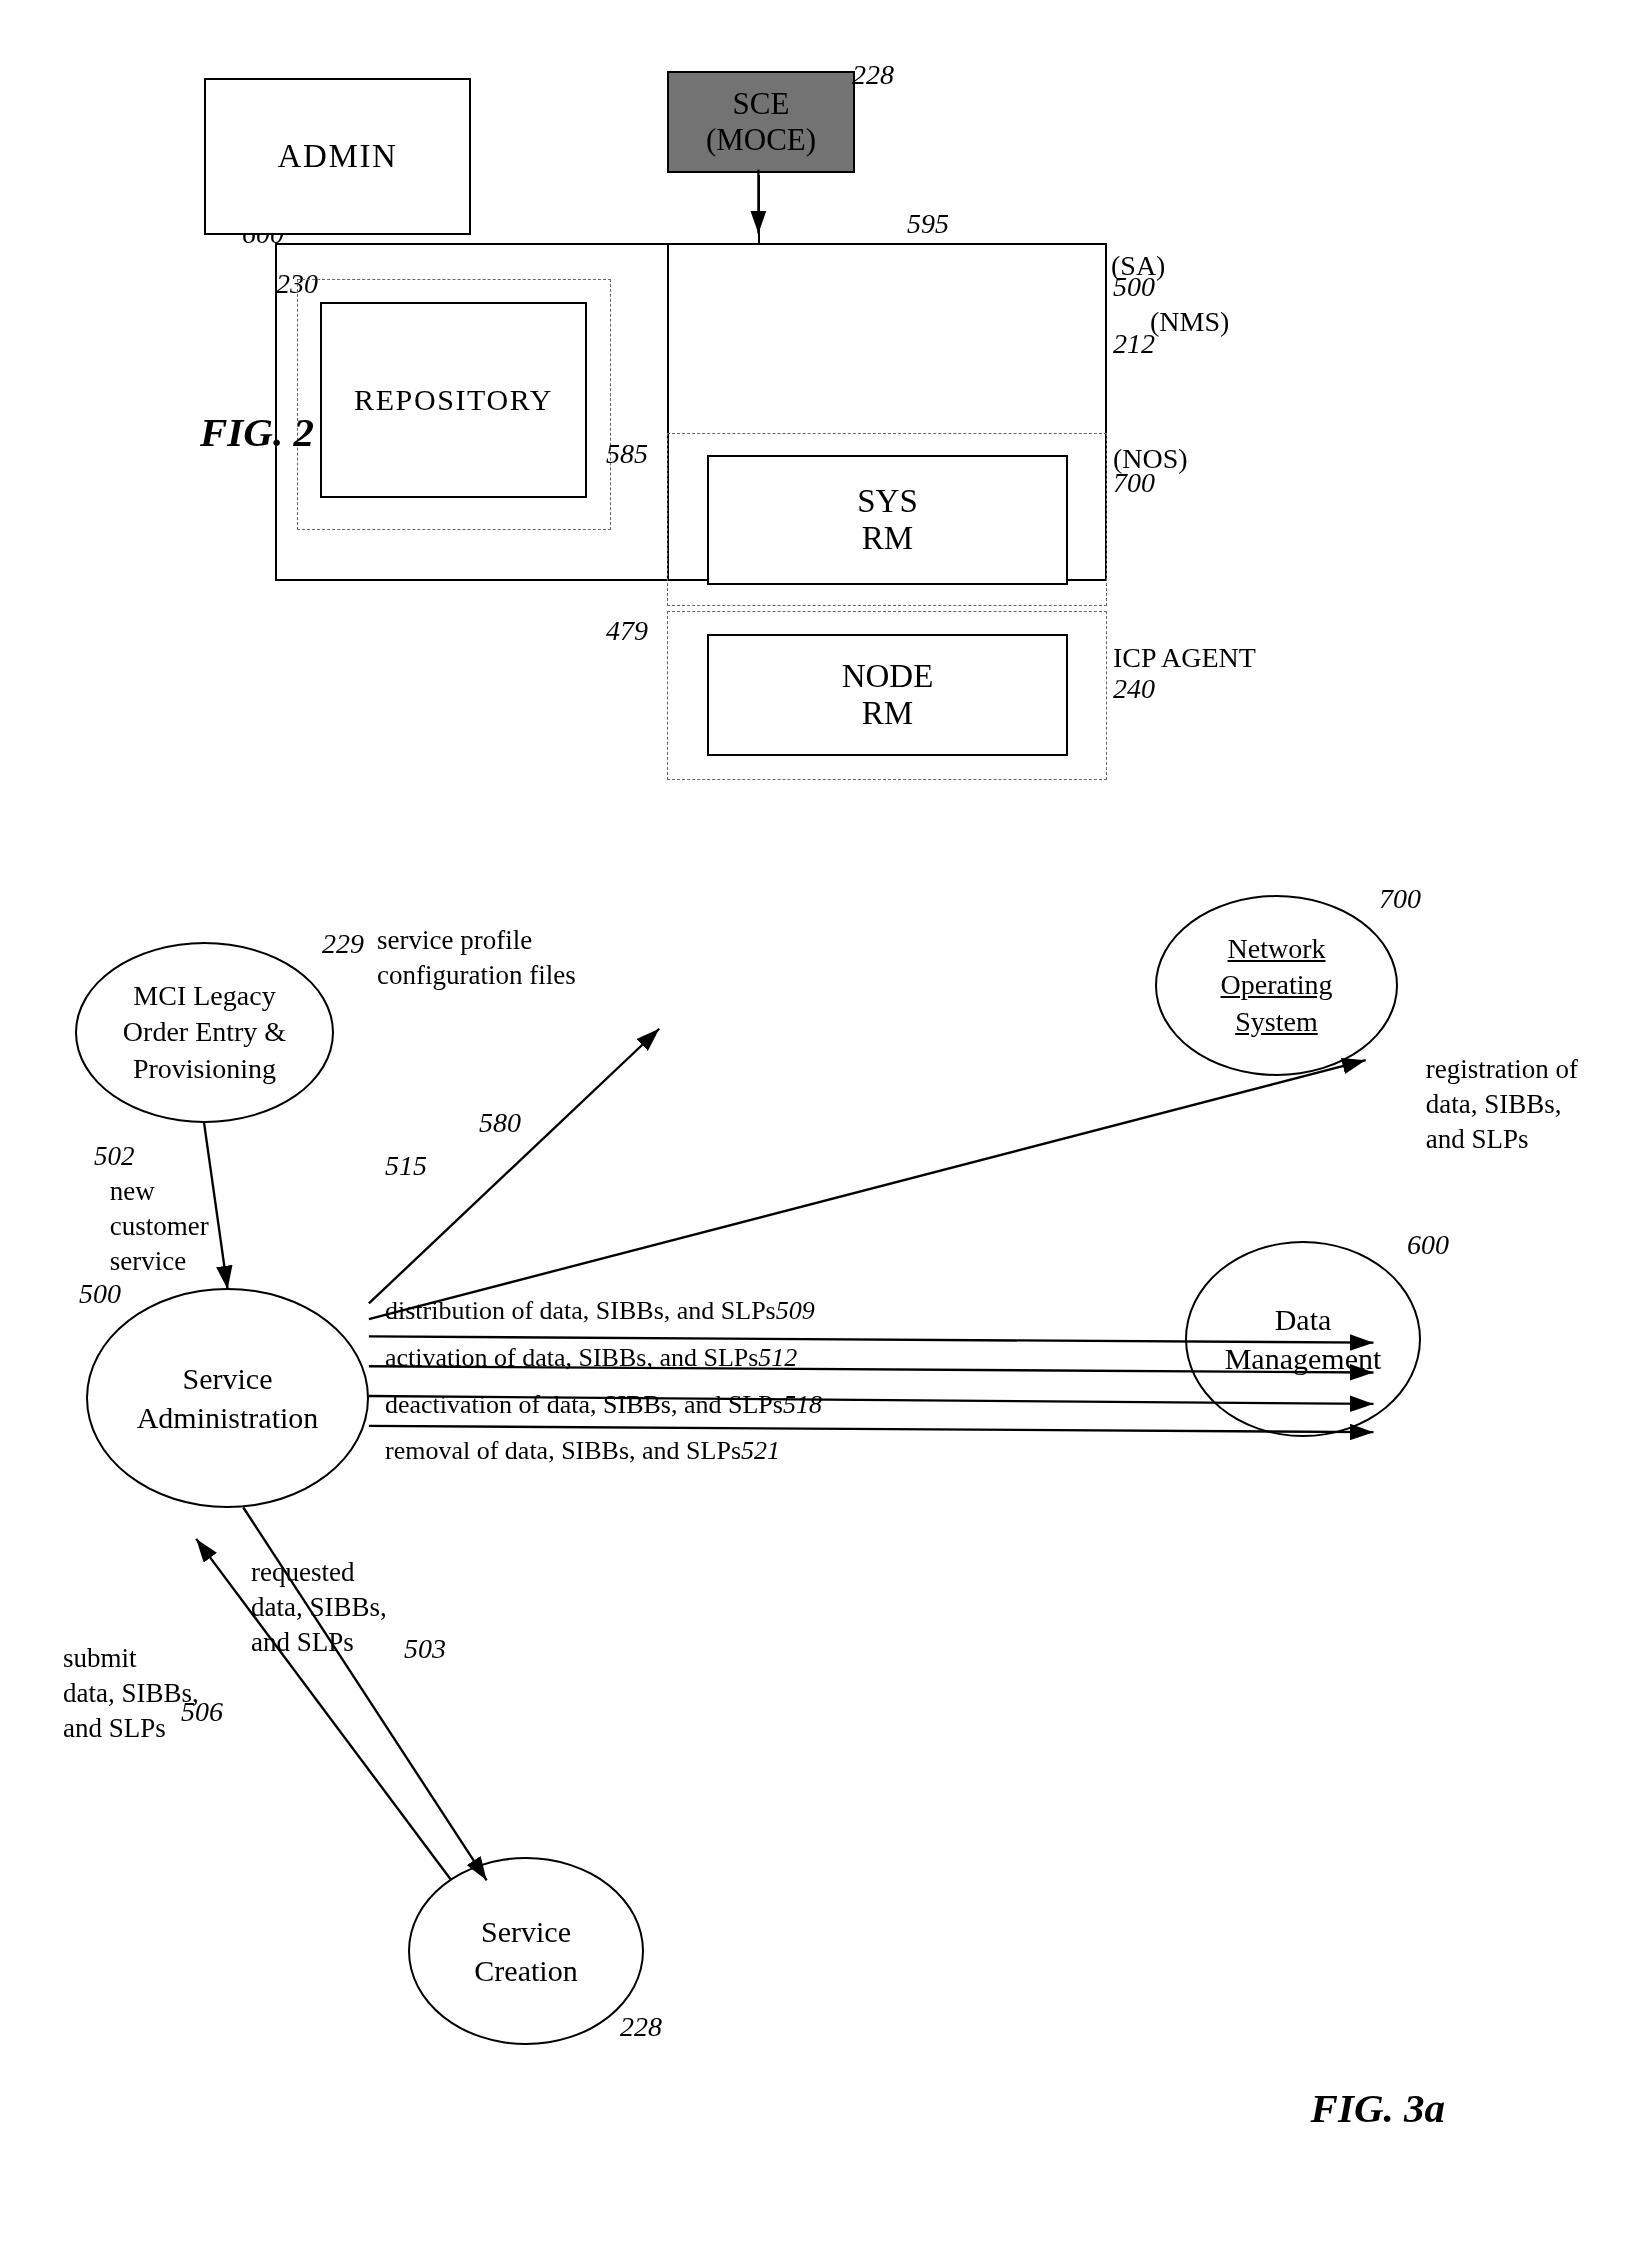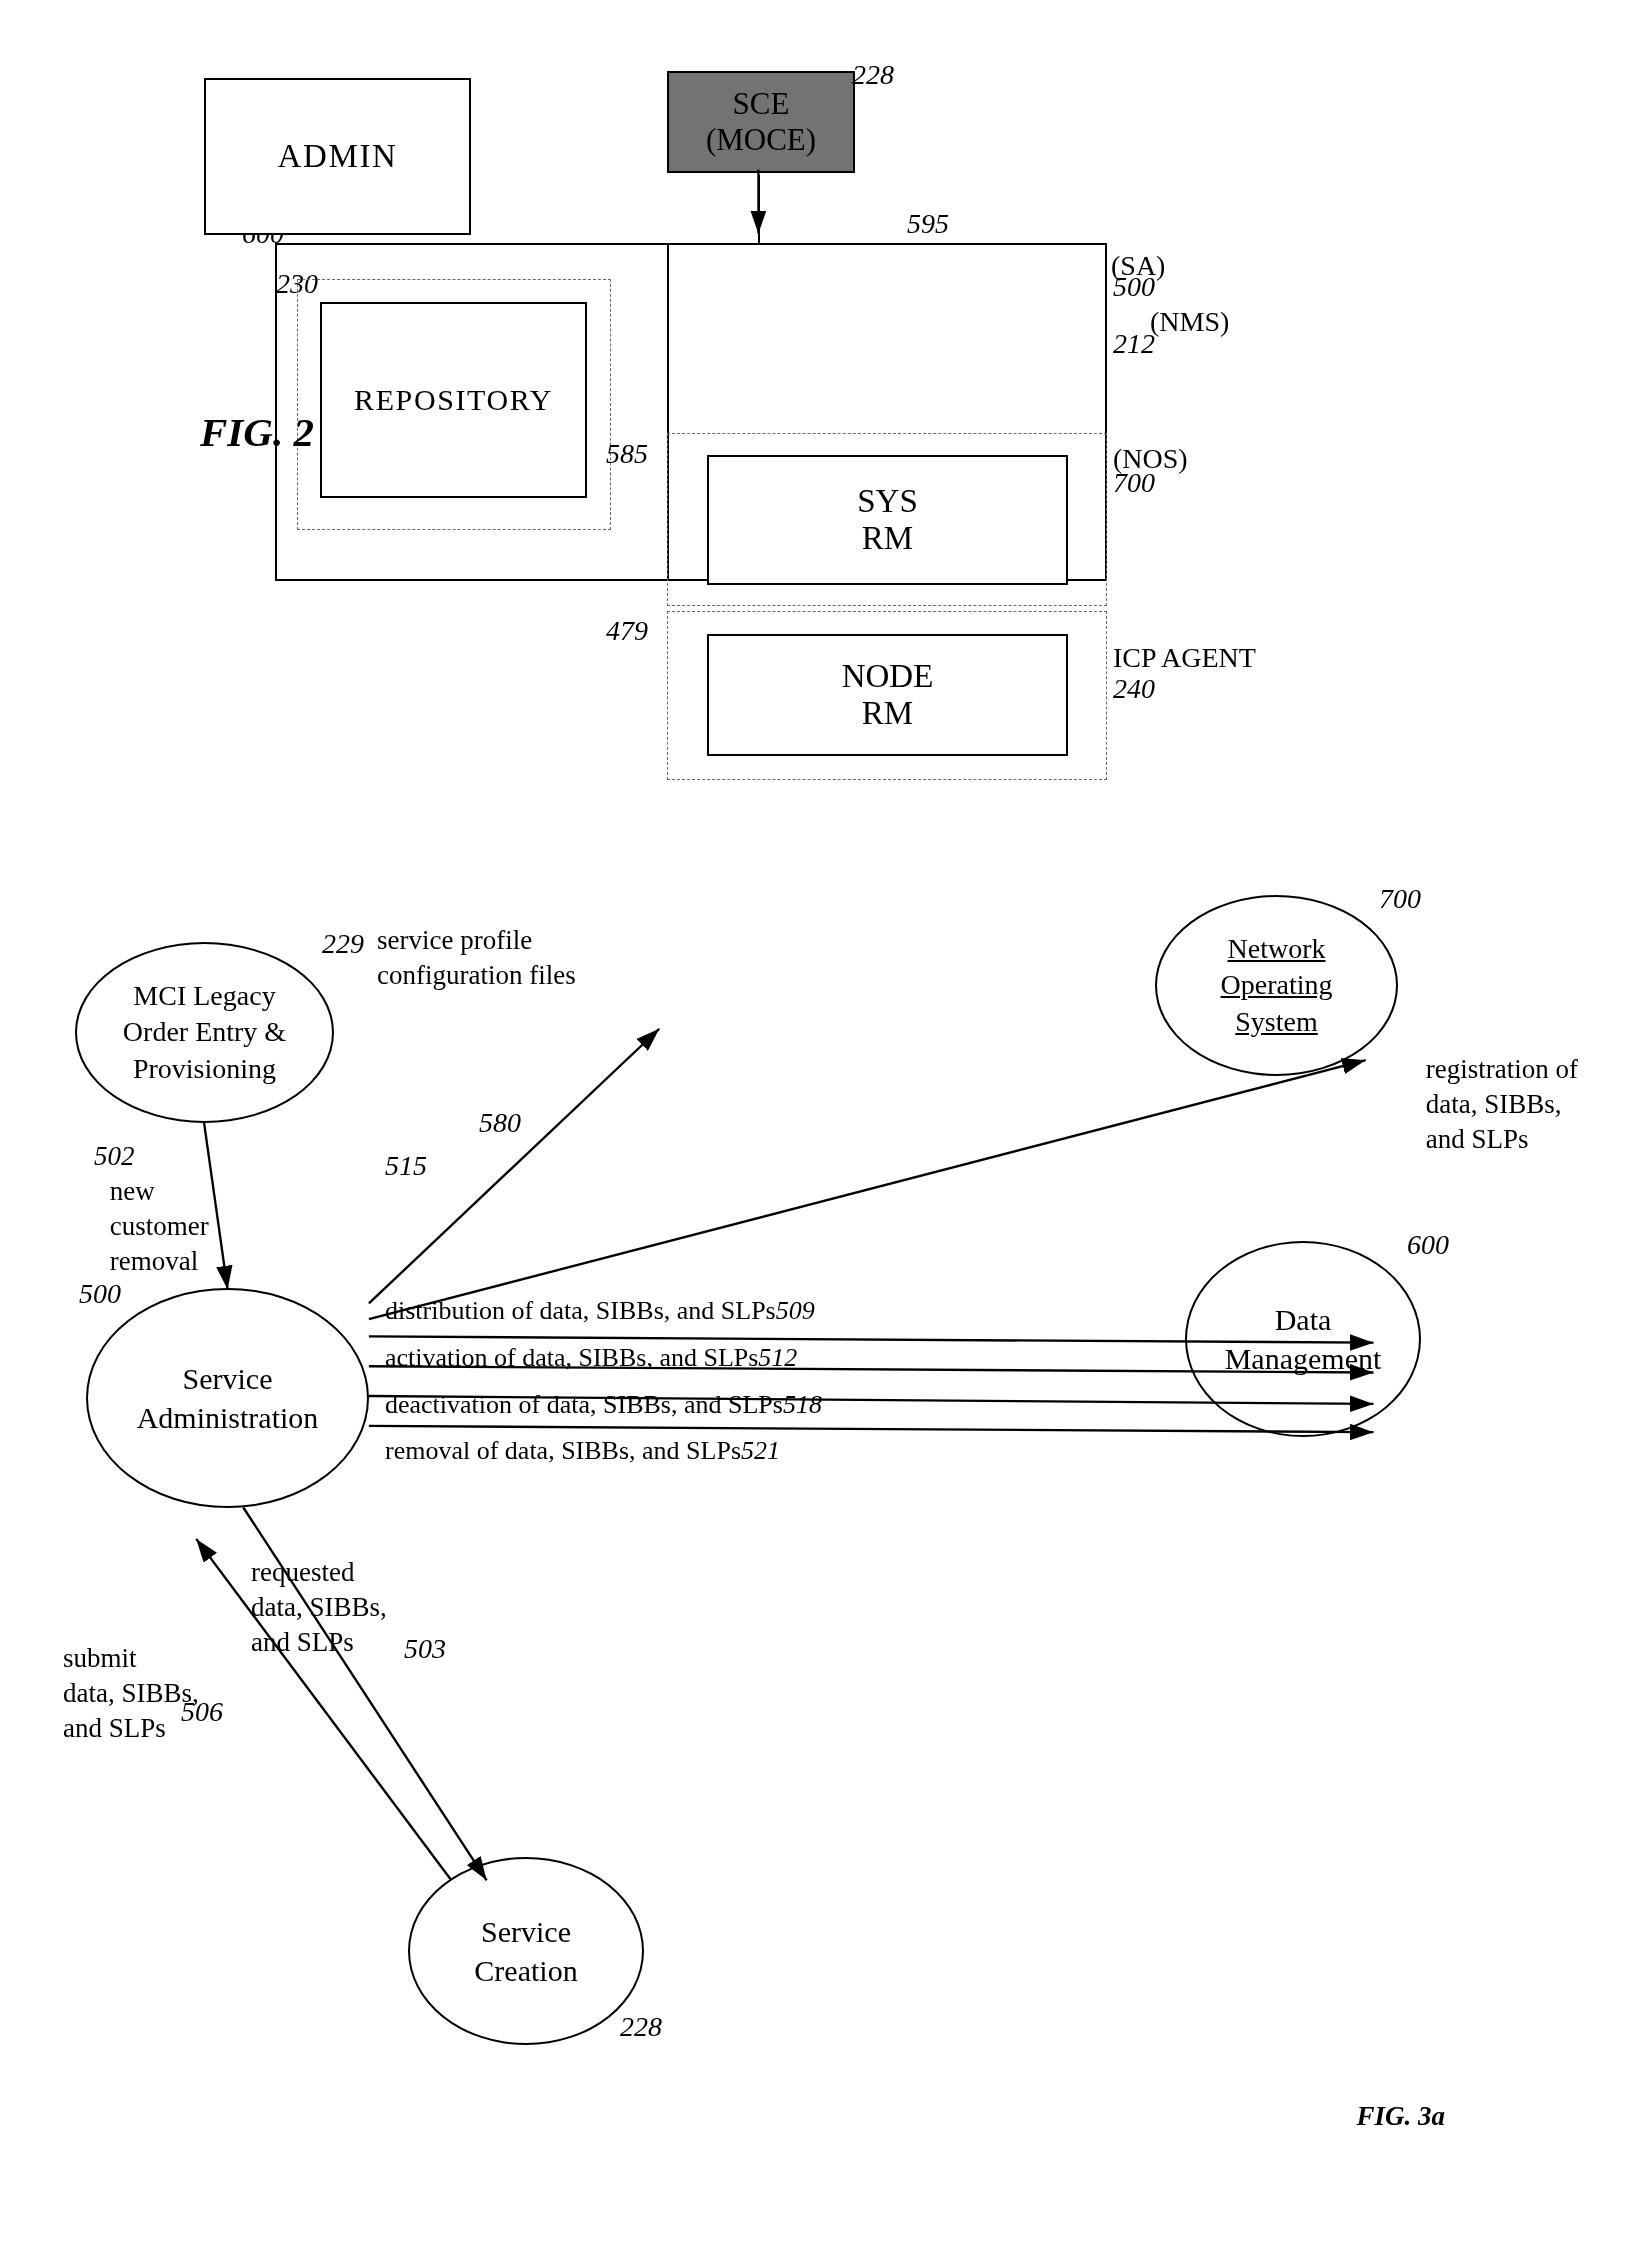--- a/index.html
+++ b/index.html
@@ -308,21 +308,21 @@
       <span style="white-space:pre-line;font-size:30px;">Service
 Creation</span>
     </div>
 
     <span class="annot" style="bottom:171px;left:620px;">228</span>
 
     <div style="position:absolute;top:338px;left:94px;font-size:27px;line-height:1.3;">
       <span style="font-style:italic;">502</span>
       <span style="display:block;margin-left:15.7px;white-space:pre-line;">new
 customer
-removal</span>
+service</span>
     </div>
 
     <div style="position:absolute;top:122px;left:377px;font-size:27px;line-height:1.3;">
       <span style="white-space:pre-line;">service profile
 configuration files</span>
     </div>
 
     <div style="position:absolute;top:251px;right:71px;font-size:27px;line-height:1.3;">
       <span style="white-space:pre-line;">registration of
 data, SIBBs,
@@ -349,21 +349,21 @@
     <span class="annot" style="top:832px;left:404px;">503</span>
 
     <div style="position:absolute;top:840px;left:63px;font-size:27px;line-height:1.3;">
       <span style="white-space:pre-line;">submit
 data, SIBBs,
 and SLPs</span>
     </div>
 
     <span class="annot" style="top:895px;left:181px;">506</span>
 
-    <div style="position:absolute;bottom:82px;right:204px;font-size:27px;font-weight:bold;font-style:italic;margin-top:40px;">FIG. 3a</div>
+    <div style="position:absolute;bottom:82px;right:204px;font-size:41px;font-weight:bold;font-style:italic;margin-top:40px;">FIG. 3a</div>
 
     <svg class="fig3a-svg" viewBox="0 0 2101 1800" xmlns="http://www.w3.org/2000/svg">
       <defs>
         <marker id="arr" markerWidth="10" markerHeight="7" refX="10" refY="3.5" orient="auto">
           <polygon points="0 0, 10 3.5, 0 7" fill="black"></polygon>
         </marker>
         <marker id="arr2" markerWidth="10" markerHeight="7" refX="0" refY="3.5" orient="auto">
           <polygon points="10 0, 0 3.5, 10 7" fill="black"></polygon>
         </marker>
       </defs>

